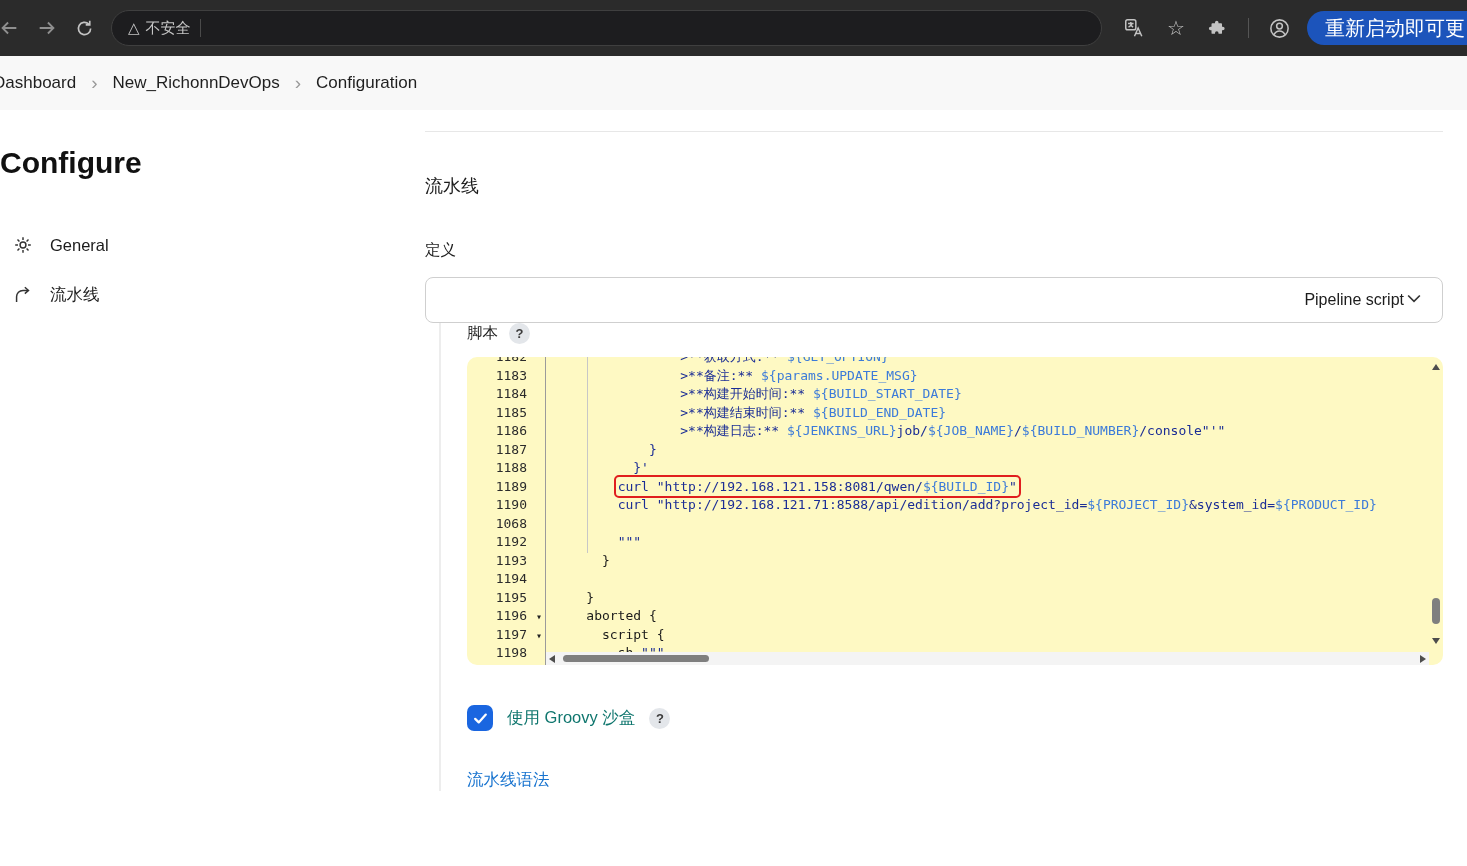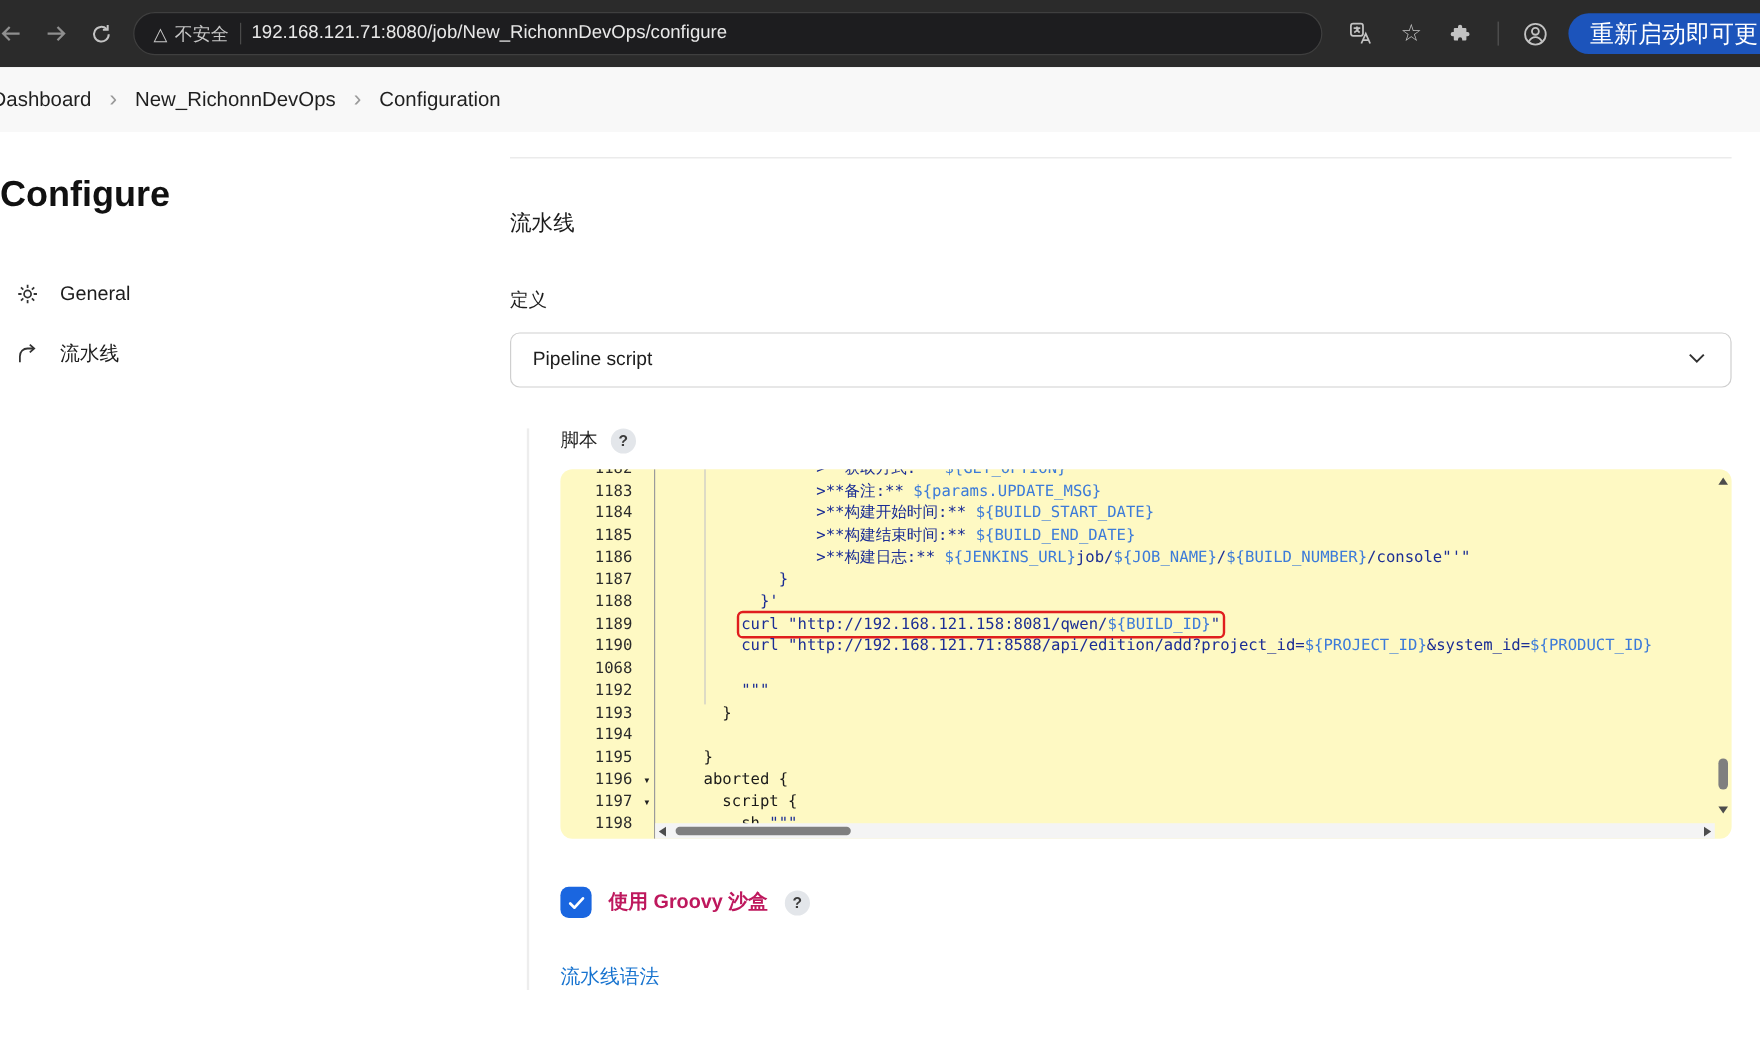--- a/index.html
+++ b/index.html
@@ -38,24 +38,24 @@
   .side-item { height:50px; display:flex; align-items:center; gap:16px; padding-left:12px; border-radius:10px;
                font-size:16.5px; color:#1c1c1c; cursor:pointer; }
   .side-item.selected { background:#ebeef0; }
   .side-ico { display:flex; align-items:center; width:22px; flex:none; }
 
   .content { flex:1; margin:0 24px 0 25px; padding-top:21px; }
   .content-rule { border:none; border-top:1px solid #e7e7e7; }
   .section-title { font-size:18px; font-weight:500; color:#1b1b1b; margin-top:42px; }
   .field-label { font-size:15.5px; color:#1d1d1d; margin-top:42px; }
   .select { margin-top:16px; height:46px; background:#fff; border:1px solid #cfcfcf; border-radius:8px;
-            display:flex; align-items:center; justify-content:space-between; padding:0 18px; cursor:pointer; }
+            display:flex; align-items:center; justify-content:flex-end; padding:0 18px; cursor:pointer; }
   .select-value { font-size:16px; color:#1c1c1c; }
 
-  .script-section { margin-top:34px; margin-left:14px; border-left:2px solid #ededed; padding-left:26px; }
+  .script-section { margin-left:14px; border-left:2px solid #ededed; padding-left:26px; }
   .label-row { display:flex; align-items:center; gap:11px; }
   .help-btn { width:21px; height:21px; border-radius:50%; background:#e3e6ea; color:#3b3b3b; border:none;
               font-size:13px; font-weight:bold; display:flex; align-items:center; justify-content:center;
               font-family:"Liberation Sans",sans-serif; cursor:pointer; }
 
   
   .editor { position:relative; margin-top:13px; height:308px; background:#fef9c3; border-radius:10px; overflow:hidden;
             font-family:"DejaVu Sans Mono","Liberation Mono",monospace; font-size:13px; line-height:18.5px; }
   .code-lines { position:absolute; top:-9px; left:0; right:14px; bottom:0; overflow:hidden; }
   .line { display:flex; height:18.5px; white-space:pre; }
@@ -74,21 +74,21 @@
   .tri-up { width:0; height:0; border-left:4px solid transparent; border-right:4px solid transparent; border-bottom:6px solid #4d4d4d; position:absolute; top:7px; left:3px; }
   .tri-down { width:0; height:0; border-left:4px solid transparent; border-right:4px solid transparent; border-top:6px solid #4d4d4d; position:absolute; bottom:8px; left:3px; }
   .hsb { position:absolute; left:79px; right:14px; bottom:0; height:13px; background:#f4f4f4; }
   .hsb .thumb { position:absolute; left:17px; top:3px; width:146px; height:7px; background:#7f7f7f; border-radius:4px; cursor:pointer; }
   .tri-left { width:0; height:0; border-top:4px solid transparent; border-bottom:4px solid transparent; border-right:6px solid #4d4d4d; position:absolute; left:3px; top:3px; }
   .tri-right { width:0; height:0; border-top:4px solid transparent; border-bottom:4px solid transparent; border-left:6px solid #4d4d4d; position:absolute; right:3px; top:3px; }
 
   
   .sandbox-row { margin-top:40px; display:flex; align-items:center; gap:14px; }
   .checkbox { width:26px; height:26px; border-radius:7px; background:#1a66e0; display:flex; align-items:center; justify-content:center; cursor:pointer; flex:none; }
-  .sandbox-label { font-size:16.5px; color:#be185d;font-weight:bold; }
+  .sandbox-label { font-size:16.5px; color:#0f766e; }
   .syntax-link { display:inline-block; margin-top:38px; color:#1773cf; font-size:16.5px; cursor:pointer; text-decoration:none; }
 </style>
 </head>
 <body>
 
 <div class="screen">
 
   <div class="topbar">
     <span class="nav-ico back">
       <svg viewBox="0 0 24 24" width="22" height="22" fill="none" stroke="#8f8f8f" stroke-width="2">
@@ -105,21 +105,20 @@
           <path d="M19 12a7 7 0 1 1-2.1-5"></path>
           <path d="M18 3.2v4.6h-4.6"></path>
         </svg>
     </span>
     <div class="urlbar">
       <span class="sec-warn">
         <span class="warn-glyph">△</span>
         <span>不安全</span>
       </span>
       <span class="url-div"></span>
-      <span class="url-text">192.168.121.71:8080/job/New_RichonnDevOps/configure</span>
     </div>
     <div class="top-icons">
       <span class="ticon">
         <svg viewBox="0 0 24 24" width="22" height="22" fill="none" stroke="#c3c3c3" stroke-width="1.6">
             <rect x="3" y="3" width="11" height="11" rx="2"></rect>
             <path d="M5.5 7h6M8.5 5.5V7M6 11c2-1 3.5-2.6 4-4.2M11 11C9.5 10 8.6 9 8.1 8"></path>
             <path d="M12.5 21l4-9 4 9M14 18h5"></path>
           </svg>
       </span>
       <span class="ticon">

